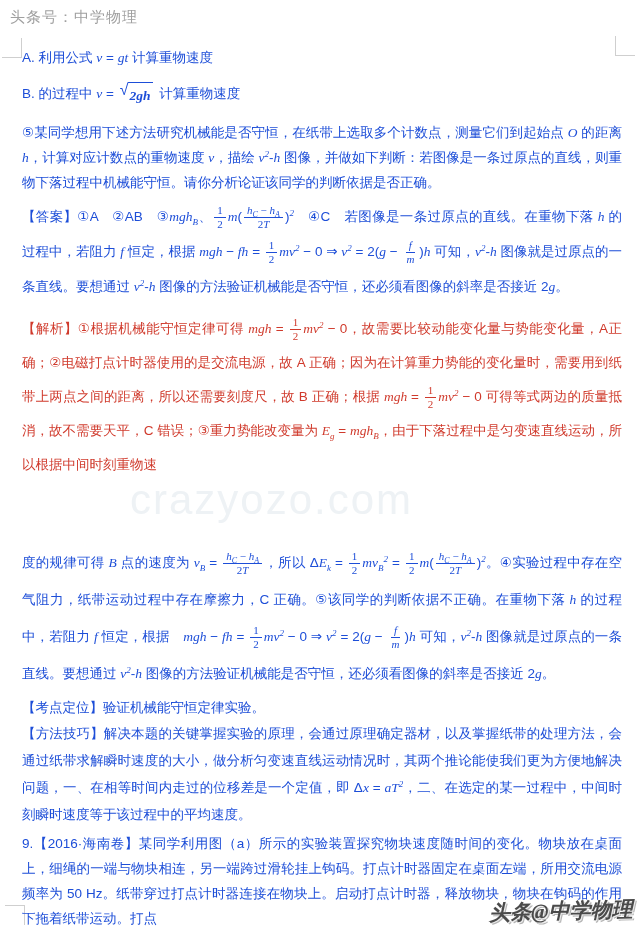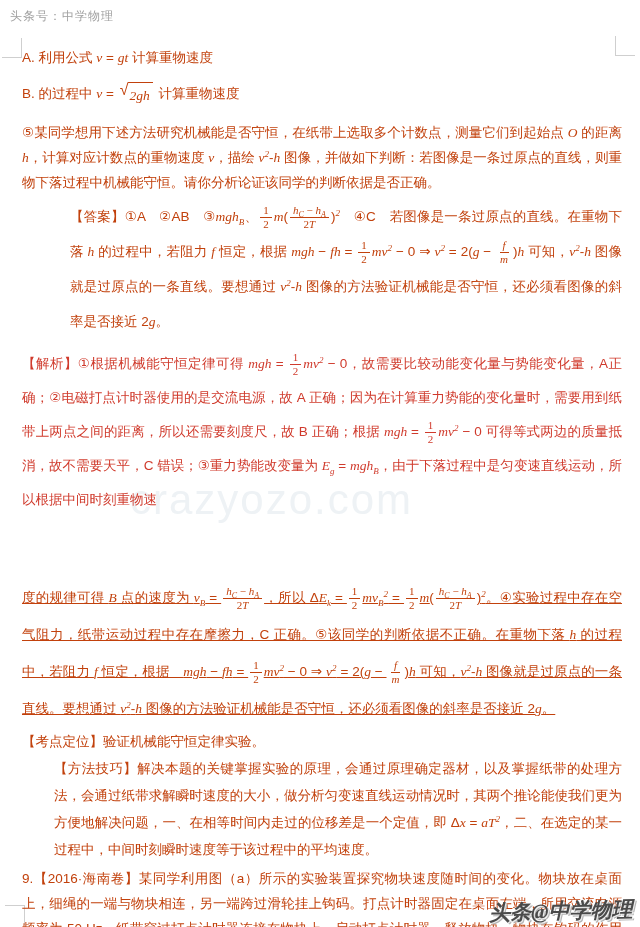--- a/index.html
+++ b/index.html
@@ -5,53 +5,53 @@
   html,body{margin:0;padding:0;}
   body{
     width:640px;height:927px;overflow:hidden;position:relative;
     background:#ffffff;
     font-family:"Liberation Sans","DejaVu Sans",sans-serif;
     color:#1f1f1f;
   }
   .page{position:absolute;inset:0;overflow:hidden;}
   .app-header{
     position:absolute;left:10px;top:8px;
-    font-size:12px;color:#a0a0a0;letter-spacing:1px;
+    font-size:15px;color:#a0a0a0;letter-spacing:1px;
   }
   .doc{
     position:absolute;left:22px;right:18px;top:0;
     padding-top:46px;
     font-size:13.5px;
   }
-  .para{text-align:justify;color:#c2410c;}
+  .para{text-align:justify;color:#1d4ed8;}
   .para.red{color:#d03a2c;}
   .option{line-height:23px;margin-bottom:13px;}
   .q{line-height:25px;}
-  .ans{line-height:35px;margin-top:4px;margin-left:48px;}
+  .ans{line-height:35px;margin-top:4px;}
   .ana{line-height:34px;margin-top:8px;}
   .wgap{height:62px;}
-  .cont{line-height:37px;text-decoration:underline;}
-  .kd{line-height:25px;margin-top:3px;font-family:Liberation Mono, monospace;}
-  .mf{line-height:27px;margin-left:32px;}
+  .cont{line-height:37px;}
+  .kd{line-height:25px;margin-top:3px;}
+  .mf{line-height:27px;}
   .q9{line-height:25px;margin-top:3px;}
   
   .mi{font-family:"Liberation Serif","DejaVu Serif",serif;font-style:italic;}
   sub,sup{font-size:9px;line-height:0;}
   .frac{
     display:inline-flex;flex-direction:column;align-items:center;
     vertical-align:middle;font-size:11px;line-height:13px;
     margin:0 2px;font-family:"Liberation Serif","DejaVu Serif",serif;
   }
   .frac sub,.frac sup{font-size:8px;}
   .fr-n{border-bottom:1px solid currentColor;padding:0 3px;}
   .fr-d{padding:0 3px;}
   .sqrt{display:inline-flex;align-items:flex-start;vertical-align:middle;margin:0 2px;}
   .rad{font-size:16px;line-height:16px;}
   .ovl{border-top:1px solid currentColor;padding:1px 3px 0 1px;
-       font-family:"Liberation Serif","DejaVu Serif",serif;font-style:italic;}
+       font-family:"Liberation Serif","DejaVu Serif",serif;font-style:italic;font-weight:bold;}
   
   .corner{position:absolute;width:19px;height:19px;}
   .corner.tl{left:2px;top:38px;border-right:1px solid #cfcfcf;border-bottom:1px solid #cfcfcf;}
   .corner.tr{right:5px;top:36px;border-left:1px solid #cfcfcf;border-bottom:1px solid #cfcfcf;}
   .corner.bl{left:5px;top:905px;border-right:1px solid #cfcfcf;border-top:1px solid #cfcfcf;}
   .corner.br{right:24px;top:903px;border-left:1px solid #cfcfcf;border-top:1px solid #cfcfcf;}
   
   .wm-center{
     position:absolute;left:130px;top:476px;width:440px;
     font-size:42px;color:#eef2f5;letter-spacing:2px;

